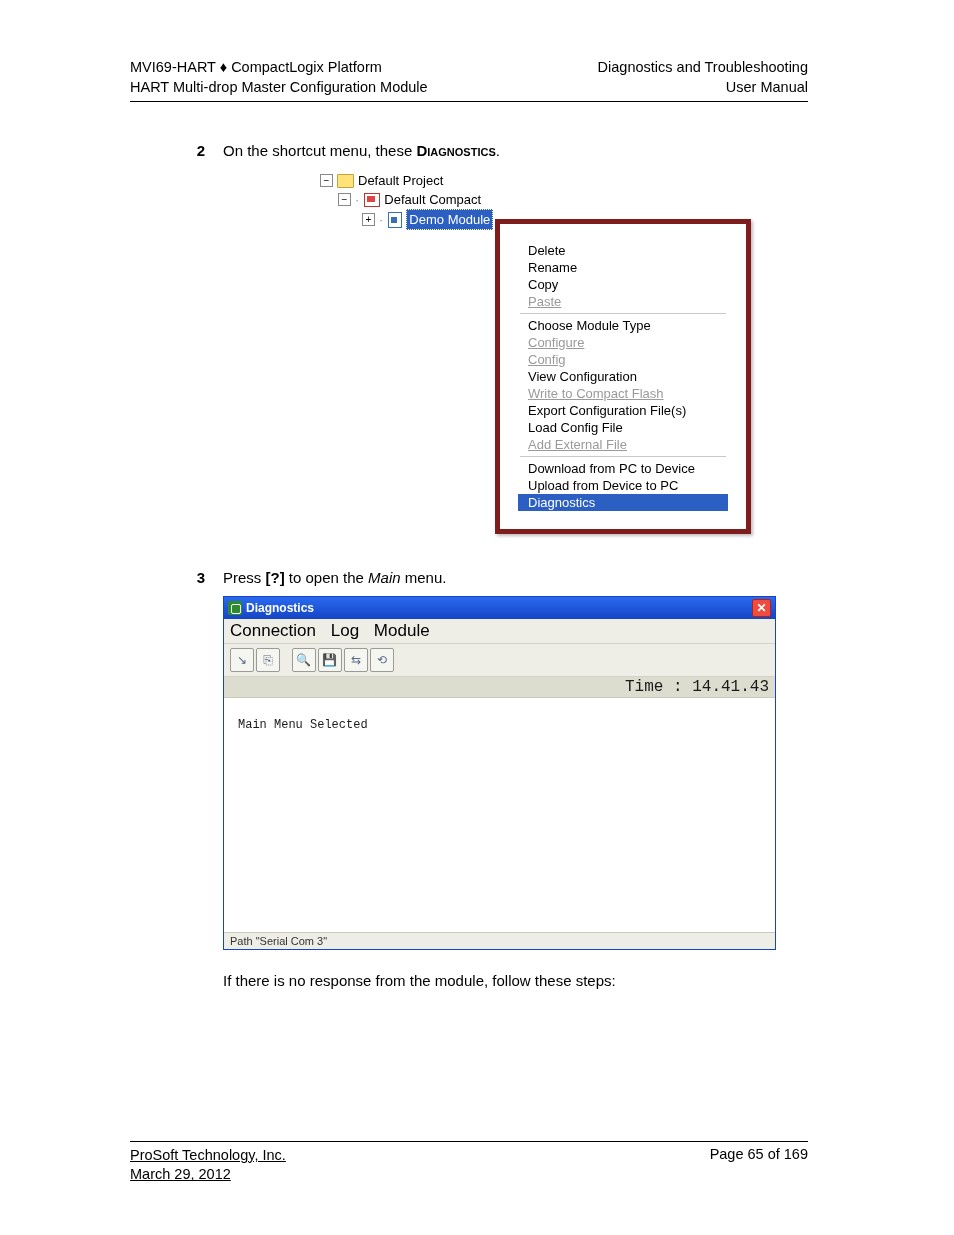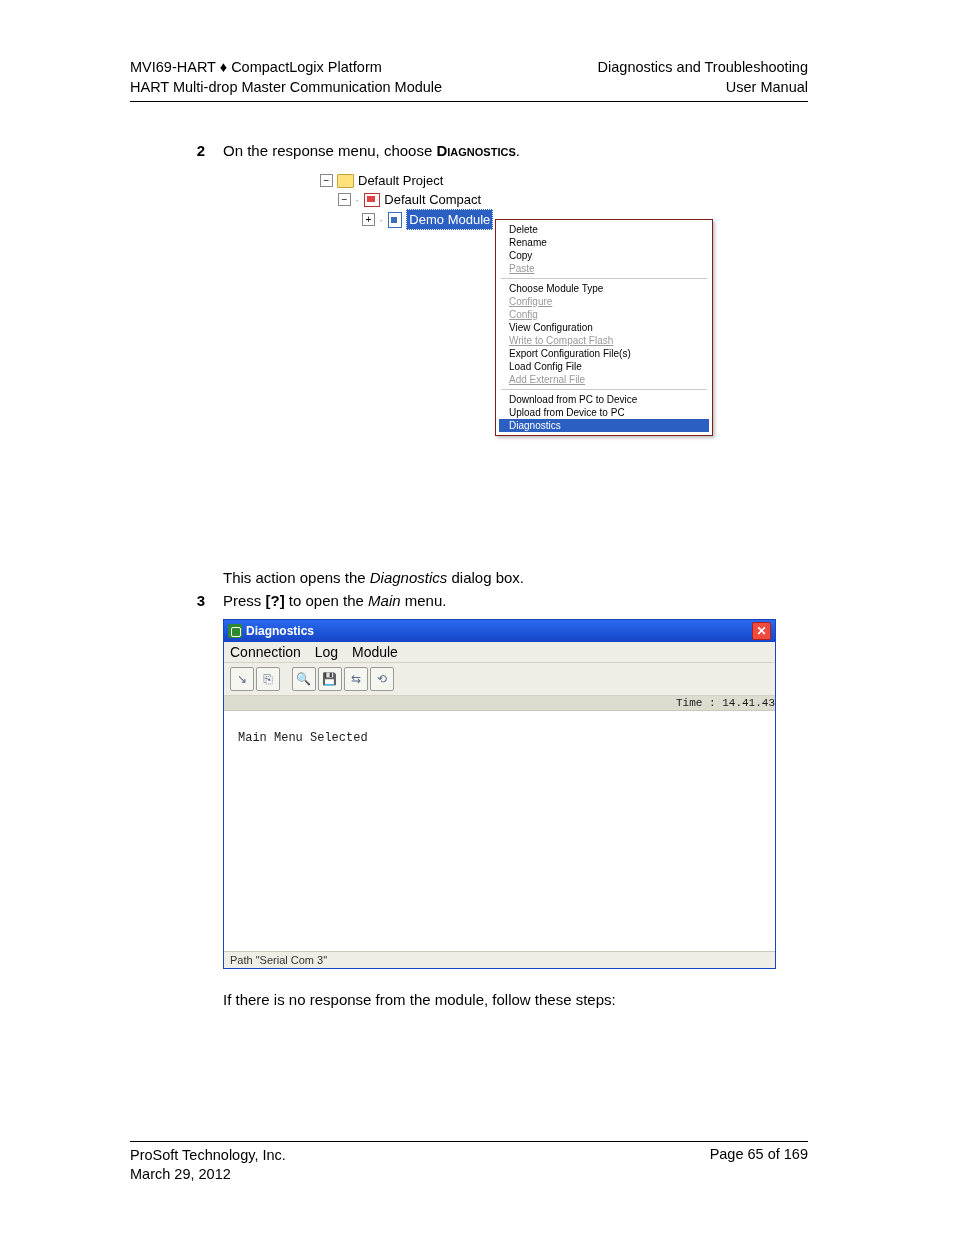--- a/index.html
+++ b/index.html
@@ -97,25 +97,25 @@
     padding: 0 2px;
     border: 1px dotted #fff;
   }
   .dots { color:#999; letter-spacing:1px;}
   
   .ctxmenu {
     position: absolute;
     left: 175px; top: 48px;
     width: 210px;
     background: #fff;
-    border: 1px solid #7f1d1d;
+    border: 5px solid #7f1d1d;
     box-shadow: 2px 2px 3px rgba(0,0,0,0.25);
     font-family: Tahoma, sans-serif;
-    font-size: 10px;
-    padding: 3px;
+    font-size: 13px;
+    padding: 18px;
   }
   .ctx-item { padding: 1px 10px; color:#000;}
   .ctx-item.disabled { color:#9a9a9a;text-decoration:underline; }
   .ctx-item.highlight { background:#2b5fc1; color:#fff; }
   .ctx-sep { border-top:1px solid #c9c9c9; margin:3px 2px; } 
   
   .indent-p { margin-left: 93px; margin-bottom: 6px; }
   .italic { font-style: italic; }
   .bracket { font-weight: bold; }
   
@@ -135,72 +135,72 @@
     font-size:12px; font-weight:bold;
   }
   .titlebar .ticn{
     width:14px;height:14px;background:#2d8a2d;border-radius:2px;display:inline-block;margin-right:4px;position:relative;
   }
   .titlebar .ticn::after{content:"";position:absolute;left:3px;top:3px;width:8px;height:8px;border:1px solid #fff;border-radius:2px;}
   .closebtn{
     width:17px;height:16px;background:#ef4b3e;border:1px solid #b32017;color:#fff;display:flex;align-items:center;justify-content:center;font-size:12px;font-weight:bold;border-radius:2px;
   }
   .menubar{
-    background:#efeee6; font-size:14px; padding:2px 6px; color:#000; border-bottom:1px solid #d4d2c6;
+    background:#efeee6; font-size:17px; padding:2px 6px; color:#000; border-bottom:1px solid #d4d2c6;
   }
   .menubar span{margin-right:10px;}
   .toolbar{
     background:#efeee6; padding:4px 6px; display:flex; gap:2px; border-bottom:1px solid #d4d2c6;
   }
   .tbtn{
     width:22px;height:22px;border:1px solid #9a9a9a;background:#f6f6f0;border-radius:2px;display:flex;align-items:center;justify-content:center;font-size:12px;color:#5b6a8a;
   }
   .tgap{width:8px;}
   .termarea{
     background:#fff; position:relative; height:255px; font-family:'Courier New',monospace; font-size:12px;color:#1b1b1b;
   }
-  .timebar{background:#dcdccf;text-align:right;padding:1px 0;font-size:11px;border-bottom:1px solid #c9c9bc;}
+  .timebar{background:#dcdccf;text-align:right;padding:1px 6px;font-size:16px;border-bottom:1px solid #c9c9bc;}
   .termtext{padding:20px 10px 0 14px;}
   .orangebox{
     margin-top:22px;
     display:inline-block;background:#ef861f;color:#fff;font-family:Arial,sans-serif;font-size:11px;font-weight:bold;text-align:center;padding:5px 8px;line-height:1.3;
   }
   .statusbar{
     border-top:1px solid #c9c9bc;background:#efeee6;font-size:11px;padding:2px 6px;color:#333;
   }
   
   .footer{
     position:absolute;left:130px;right:90px;bottom:50px;
     border-top:1px solid #000;padding-top:4px;
     display:flex;justify-content:space-between;font-size:14.5px;
   }
-  .footer .fleft{line-height:1.35;}
+  .footer .fleft{line-height:1.35;text-decoration:underline;}
 </style>
 </head>
 <body>
 
 <div class="page">
 
   <div class="header">
     <div class="left">
       <div>MVI69-HART ♦ CompactLogix Platform</div>
-      <div>HART Multi-drop Master Communication Module</div>
+      <div>HART Multi-drop Master Configuration Module</div>
     </div>
     <div class="right">
       <div>Diagnostics and Troubleshooting</div>
       <div>User Manual</div>
     </div>
   </div>
 
   <div class="content">
 
     <div class="step">
       <div class="num">2</div>
       <div class="txt">
-        <span>On the response menu, choose </span><span class="smallcaps">Diagnostics</span><span>.</span>
+        <span>On the shortcut menu, these </span><span class="smallcaps">Diagnostics</span><span>.</span>
       </div>
     </div>
 
     <div class="figure-area" style="height:380px;">
       <div class="tree">
         <div class="tree-row">
           <span class="expander">−</span>
           <span class="folder-icon"></span>
           <span>Default Project</span>
         </div>
@@ -232,23 +232,20 @@
         <div class="ctx-item">Export Configuration File(s)</div>
         <div class="ctx-item">Load Config File</div>
         <div class="ctx-item disabled">Add External File</div>
         <div class="ctx-sep"></div>
         <div class="ctx-item">Download from PC to Device</div>
         <div class="ctx-item">Upload from Device to PC</div>
         <div class="ctx-item highlight">Diagnostics</div>
       </div>
     </div>
 
-    <p class="indent-p">
-      <span>This action opens the </span><span class="italic">Diagnostics</span><span> dialog box.</span>
-    </p>
 
     <div class="step">
       <div class="num">3</div>
       <div class="txt">
         <span>Press </span><span class="bracket">[?]</span><span> to open the </span><span class="italic">Main</span><span> menu.</span>
       </div>
     </div>
 
     <div class="diag-outer">
       <div class="diag-win">

